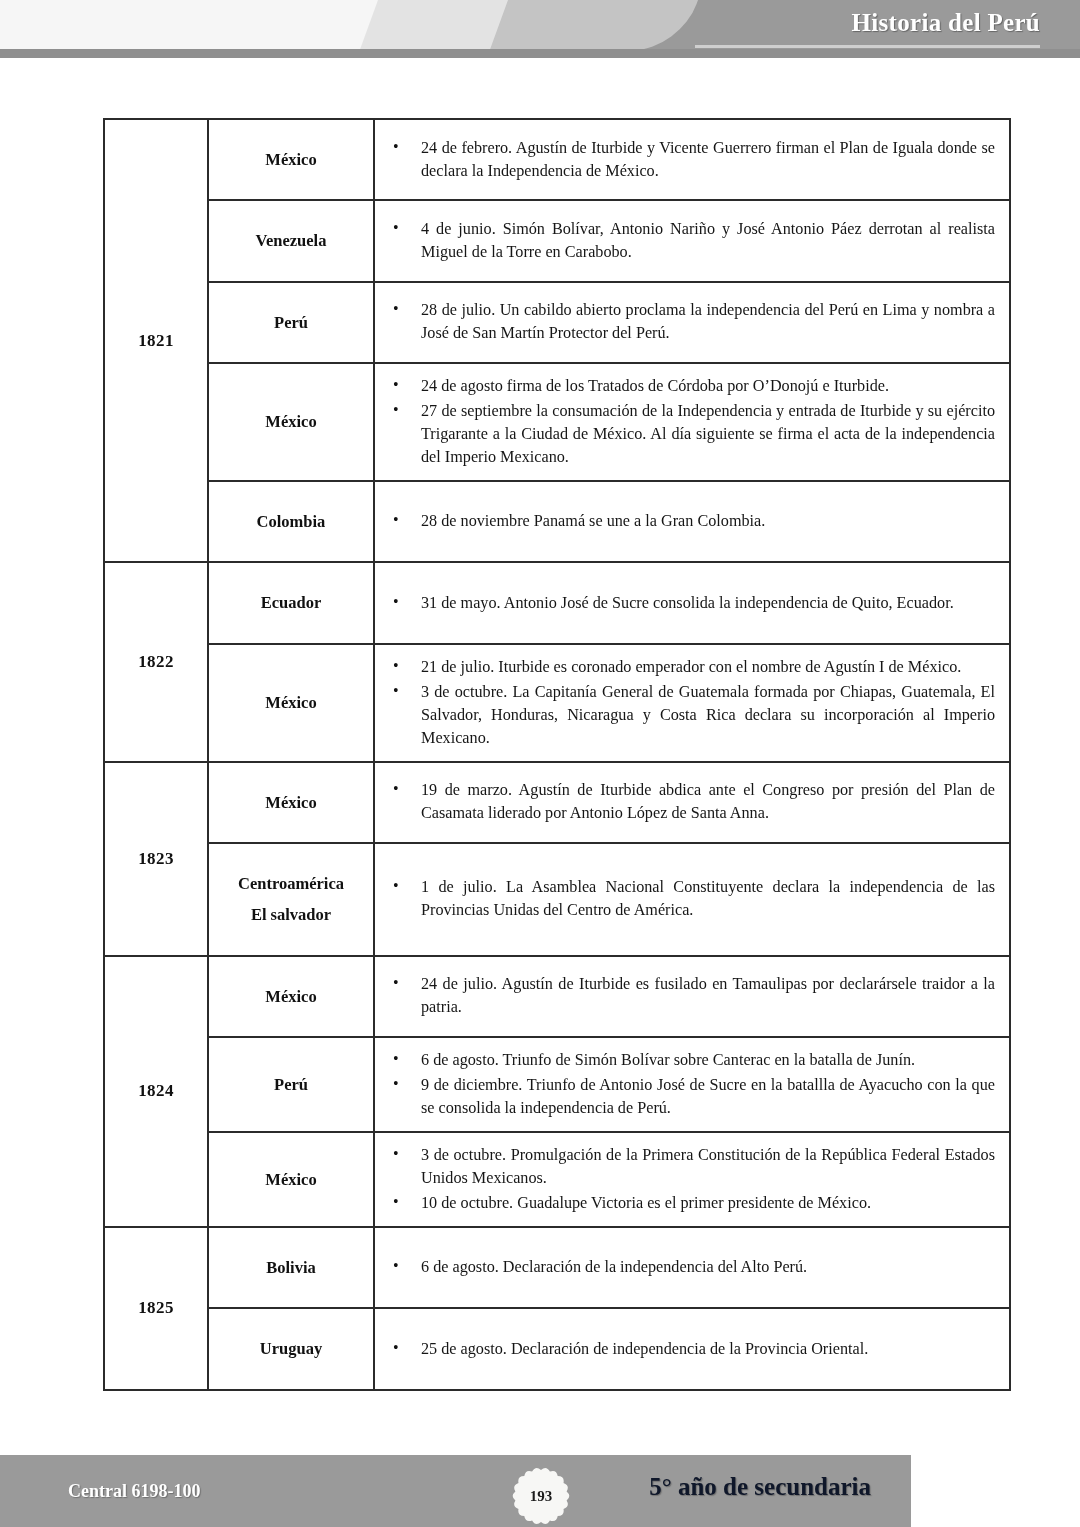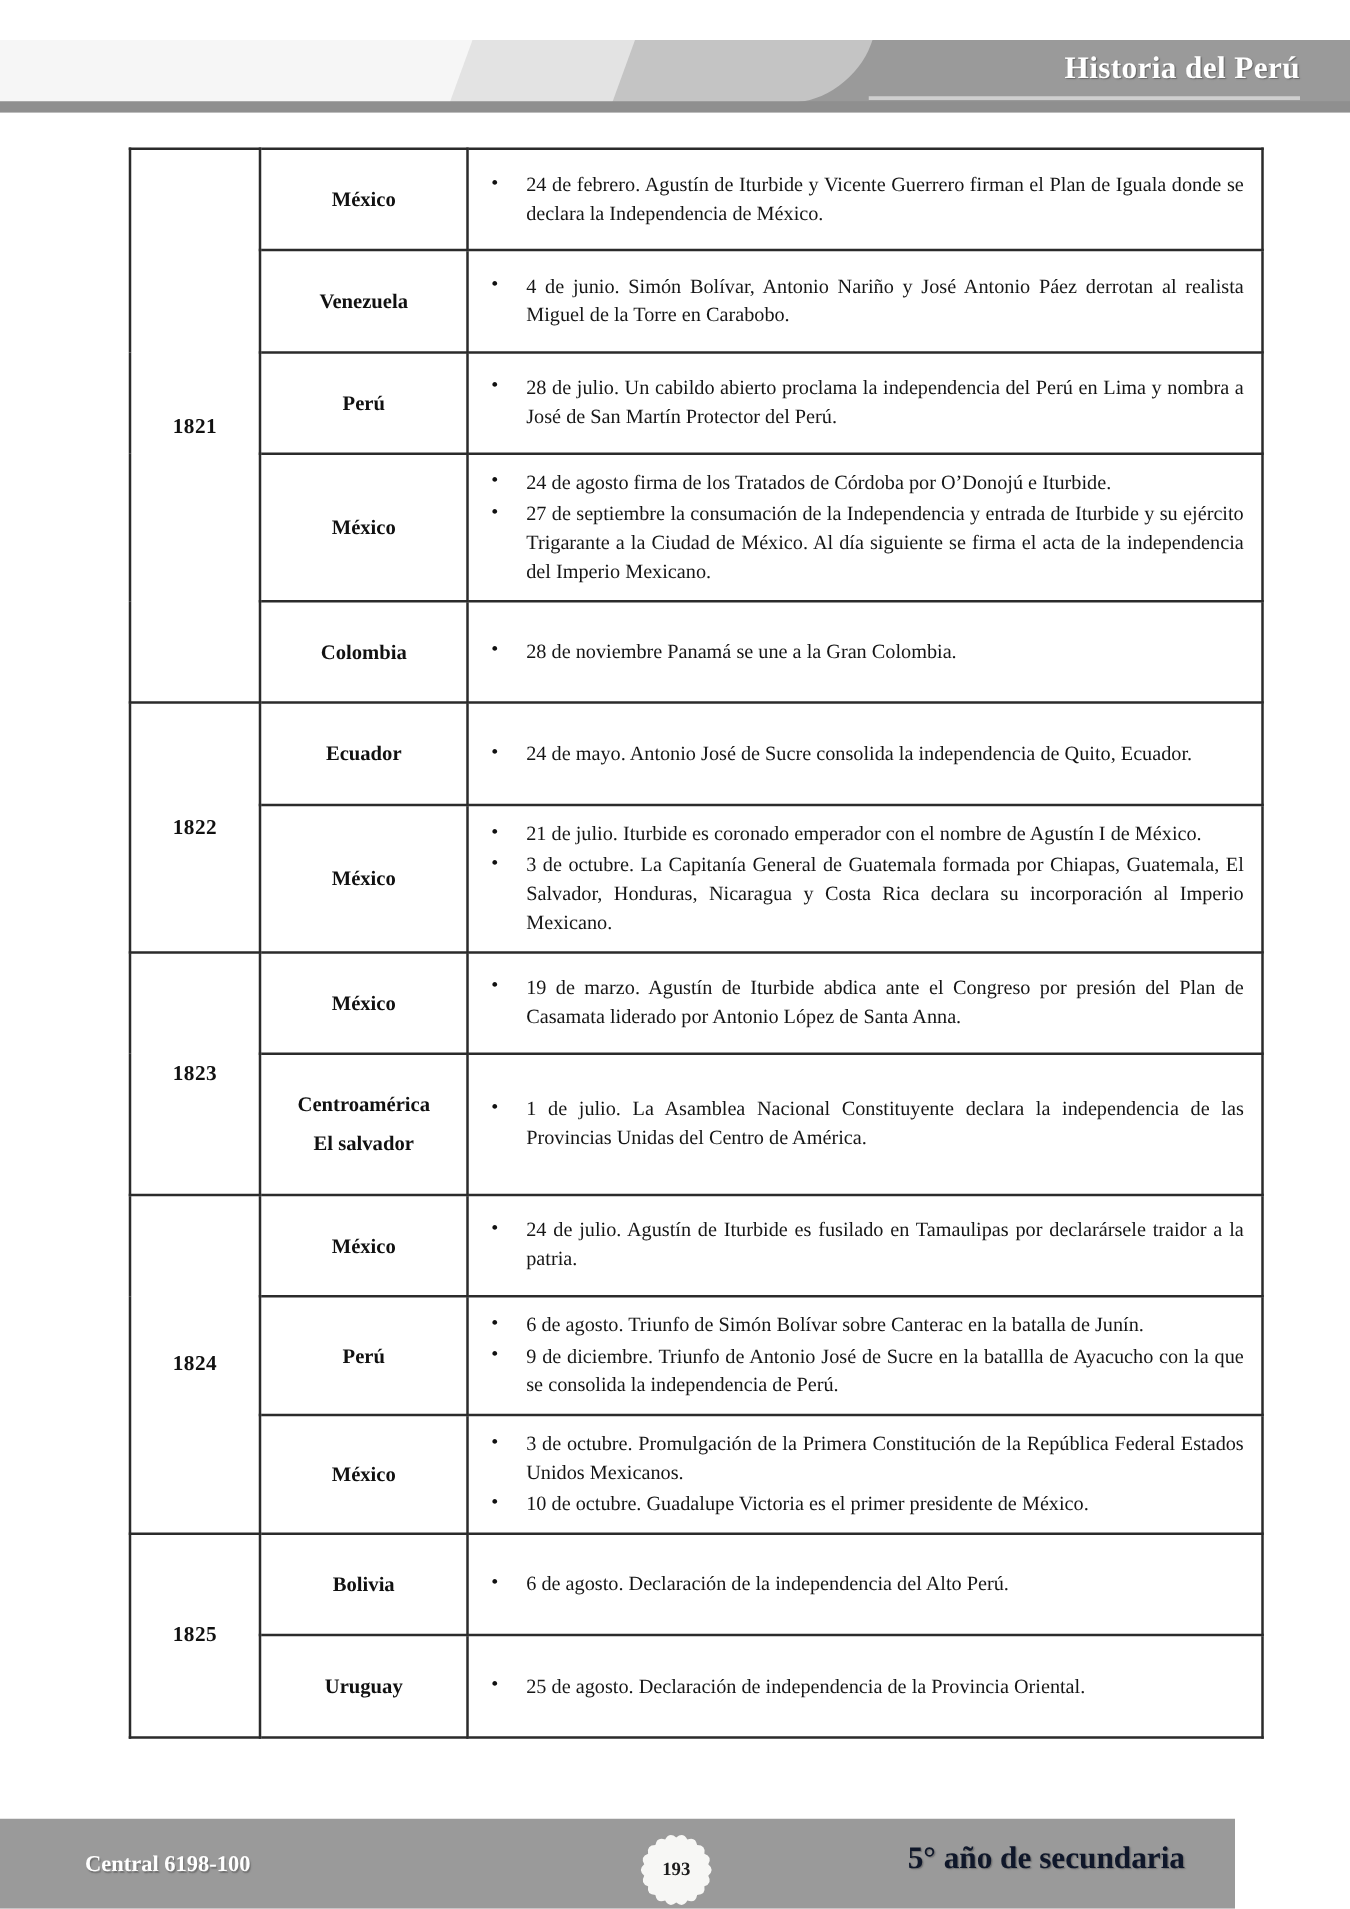--- a/index.html
+++ b/index.html
@@ -16,21 +16,20 @@
   }
 
   
   .page-header {
     position: absolute;
     top: 0; left: 0;
     width: 1080px;
     height: 58px;
     background: #9a9a9a;
     overflow: hidden;
-    margin-top: 32px;
   }
   .hdr-band {
     position: absolute;
     top: -6px;
     height: 56px;
   }
   .hdr-band-white {
     left: -40px;
     width: 560px;
     background: #f6f6f6;
@@ -146,21 +145,21 @@
     font-size: 16px;
     line-height: 1.42;
     color: #111;
   }
 
   
   .page-footer {
     position: absolute;
     left: 0;
     bottom: 0;
-    width: 988px;
+    width: 911px;
     height: 72px;
     background: #9a9a9a;
   }
   .footer-left {
     position: absolute;
     left: 68px;
     top: 26px;
     color: #ffffff;
     font-size: 18px;
     font-weight: bold;
@@ -254,21 +253,21 @@
             <ul class="ev-list">
               <li><span class="bullet">•</span><span>28 de noviembre Panamá se une a la Gran Colombia.</span></li>
             </ul>
           </td>
         </tr>
         <tr>
           <td class="year-cell" rowspan="2">1822</td>
           <td class="country-cell"><span>Ecuador</span></td>
           <td class="events-cell">
             <ul class="ev-list">
-              <li><span class="bullet">•</span><span>24 de mayo. Antonio José de Sucre consolida la independencia de Quito, Ecuador.</span></li>
+              <li><span class="bullet">•</span><span>31 de mayo. Antonio José de Sucre consolida la independencia de Quito, Ecuador.</span></li>
             </ul>
           </td>
         </tr>
         <tr>
           <td class="country-cell"><span>México</span></td>
           <td class="events-cell">
             <ul class="ev-list">
               <li><span class="bullet">•</span><span>21 de julio. Iturbide es coronado emperador con el nombre de Agustín I de México.</span></li>
               <li><span class="bullet">•</span><span>3 de octubre. La Capitanía General de Guatemala formada por Chiapas, Guatemala, El Salvador, Honduras, Nicaragua y Costa Rica declara su incorporación al Imperio Mexicano.</span></li>
             </ul>

